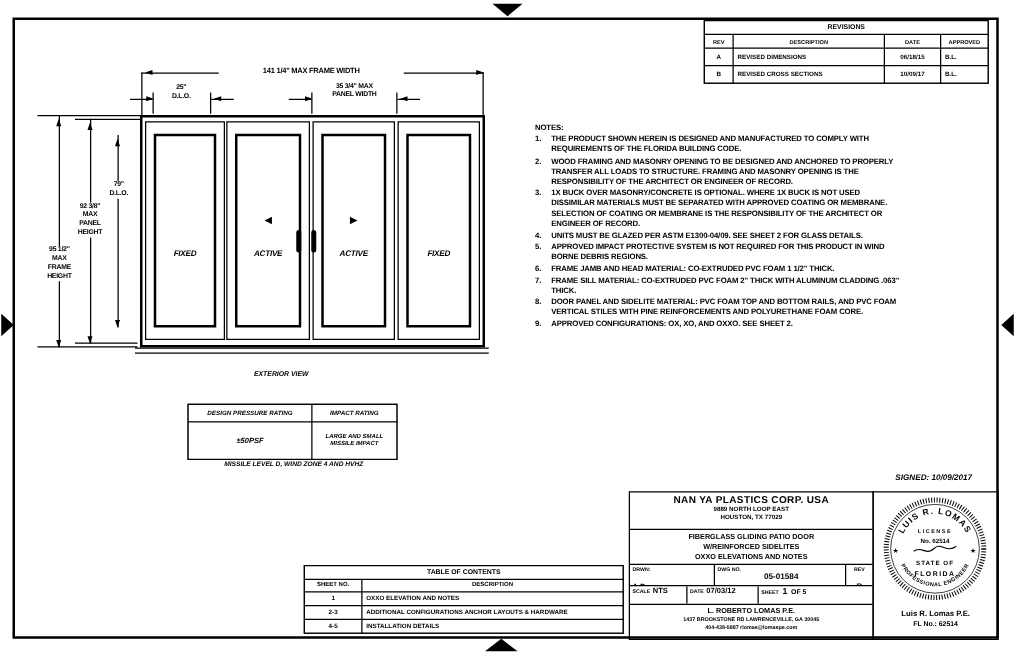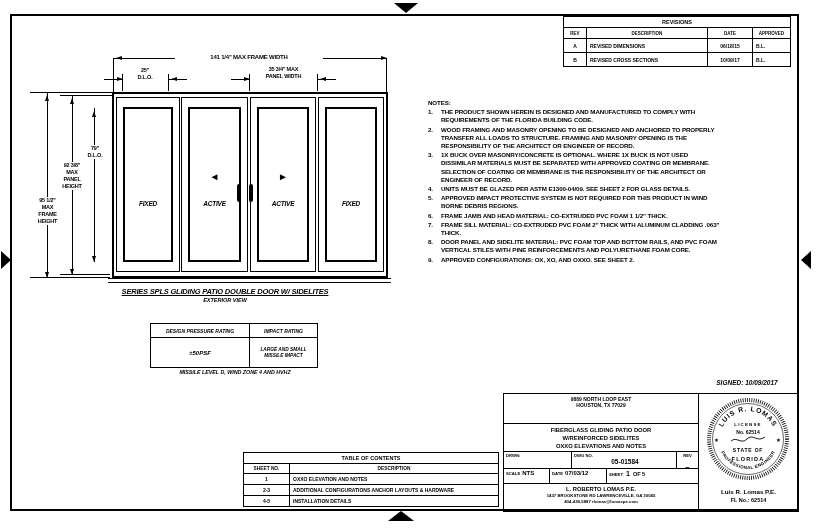--- a/index.html
+++ b/index.html
@@ -145,21 +145,20 @@
         <div class="plabel">FIXED</div>
       </div>
     </div>
   </div>
 
   <div class="handle" style="left:237px;top:184px;"></div>
   <div class="handle" style="left:249px;top:184px;"></div>
 
   <div class="abs" style="left:108px;top:278px;width:283px;height:5px;border-top:1.5px solid #000;border-bottom:1.5px solid #000;"></div>
 
-  <div class="abs ctr b i" style="left:60px;top:287px;width:330px;font-size:7.5px;text-decoration:underline;letter-spacing:-0.2px;">SERIES SPLS GLIDING PATIO DOUBLE DOOR W/ SIDELITES</div>
   <div class="abs ctr b i" style="left:60px;top:297px;width:330px;font-size:5.5px;">EXTERIOR VIEW</div>
 
   <div class="gtbl abs" style="left:150px;top:323px;width:168px;grid-template-columns:98px 1fr;grid-template-rows:13px 29px;">
     <div style="font-size:5px;" class="b i">DESIGN PRESSURE RATING</div>
     <div style="font-size:5px;" class="b i">IMPACT RATING</div>
     <div style="font-size:6px;" class="b i">±50PSF</div>
     <div style="font-size:4.8px;line-height:6px;text-align:center;" class="b i pre">LARGE AND SMALL
 MISSILE IMPACT</div>
   </div>
   <div class="abs ctr b i" style="left:140px;top:369px;width:190px;font-size:5.3px;">MISSILE LEVEL D, WIND ZONE 4 AND HVHZ</div>
@@ -222,20 +221,21 @@
     <div style="font-size:5px;" class="b">1</div>
     <div style="font-size:5px;" class="b cell-l">OXXO ELEVATION AND NOTES</div>
     <div style="font-size:5px;" class="b">2-3</div>
     <div style="font-size:5px;" class="b cell-l">ADDITIONAL CONFIGURATIONS ANCHOR LAYOUTS &amp; HARDWARE</div>
     <div style="font-size:5px;" class="b">4-5</div>
     <div style="font-size:5px;" class="b cell-l">INSTALLATION DETAILS</div>
   </div>
 
   <div class="tb">
     <div class="tb-sec ctr" style="height:30px;padding-top:1px;">
+      <div class="b" style="font-size:8px;letter-spacing:0.3px;">NAN YA PLASTICS CORP. USA</div>
       <div class="b" style="font-size:5px;line-height:6px;margin-top:1px;">9889 NORTH LOOP EAST</div>
       <div class="b" style="font-size:5px;line-height:6px;">HOUSTON, TX 77029</div>
     </div>
     <div class="tb-sec ctr" style="height:28px;padding-top:2px;">
       <div class="b" style="font-size:5.8px;line-height:8px;">FIBERGLASS GLIDING PATIO DOOR</div>
       <div class="b" style="font-size:5.8px;line-height:8px;">W/REINFORCED SIDELITES</div>
       <div class="b" style="font-size:5.8px;line-height:8px;">OXXO ELEVATIONS AND NOTES</div>
     </div>
     <div class="tb-sec" style="height:17px;display:flex;">
       <div style="width:68px;border-right:1px solid #000;padding:1px 0 0 2px;box-sizing:border-box;">

